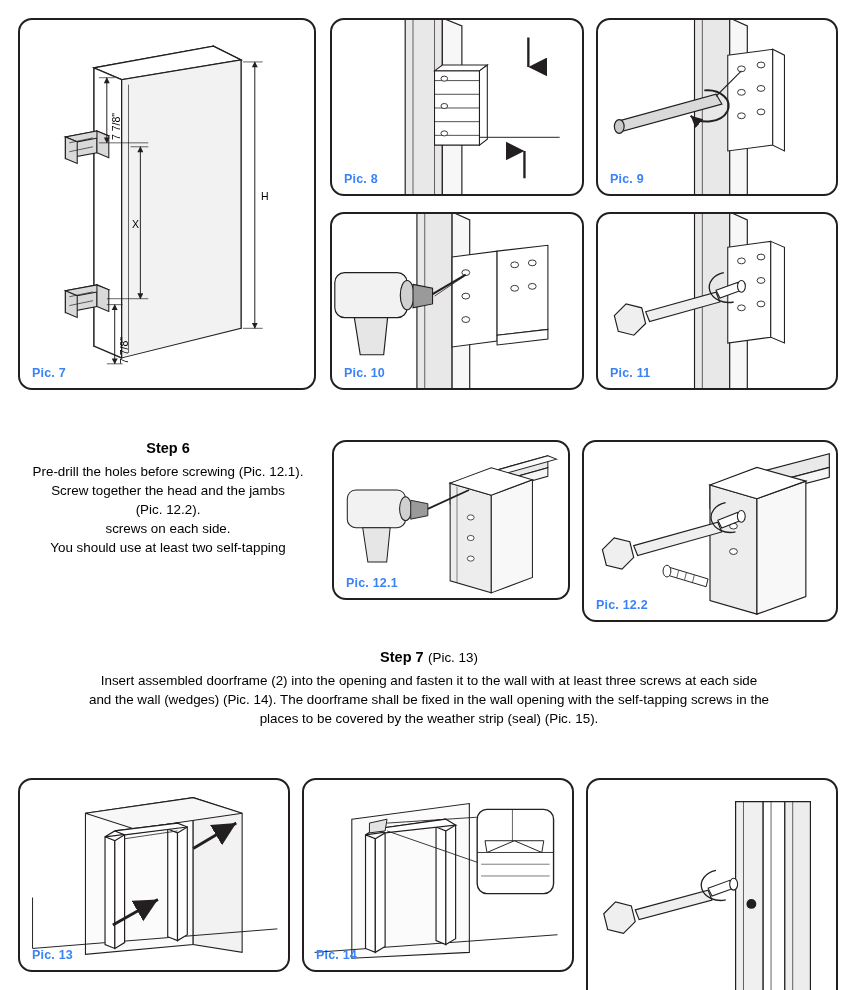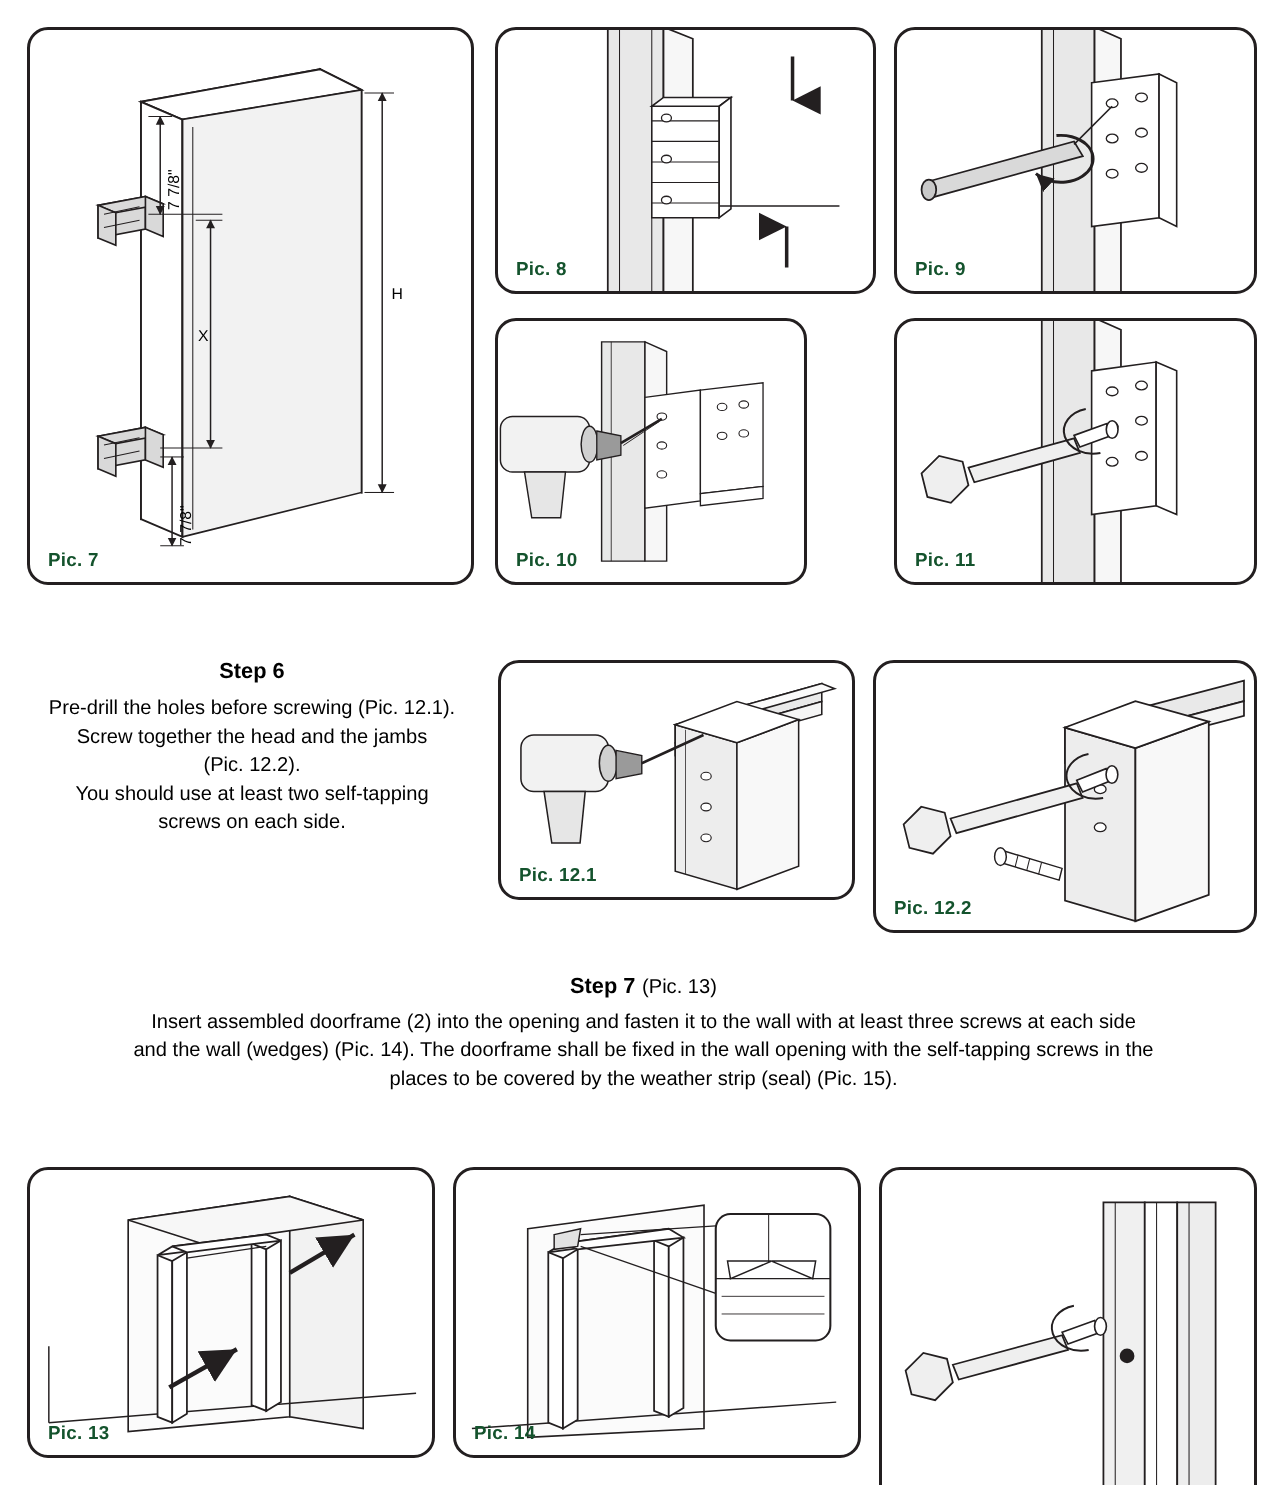--- a/index.html
+++ b/index.html
@@ -28,21 +28,21 @@
     border: 2px solid #231f20;
     border-radius: 14px;
     background: #ffffff;
     box-sizing: border-box;
     overflow: hidden;
   }
   .panel .caption {
     position: absolute;
     font-size: 12.5px;
     font-weight: bold;
-    color: #14532d;
+    color: #3b82f6;
     letter-spacing: 0.2px;
   }
   .cap-bl { left: 12px; bottom: 8px; }
 
   
   .step-head {
     font-size: 14.5px;
     font-weight: bold;
   }
   .body-text {
@@ -202,21 +202,21 @@
         <polygon points="18,104 120,76 126,86 24,114"></polygon>
         <ellipse cx="21" cy="109" rx="5" ry="7" fill="#c9c9c9"></ellipse>
       </g>
       <line x1="120" y1="78" x2="146" y2="52" stroke="#231f20" stroke-width="1.1"></line>
 
       <path d="M108,72 a22,16 0 1,1 -14,26" fill="none" stroke="#231f20" stroke-width="2" marker-end="url(#a9)"></path>
     </svg>
     <div class="caption cap-bl">Pic. 9</div>
   </div>
 
-  <div class="panel" style="left:330px; top:212px; width:208px; height:178px;">
+  <div class="panel" style="left:330px; top:212px; width:254px; height:178px;">
     <svg class="svgwrap" viewBox="0 0 254 178">
 
       <polygon points="86,-2 122,-2 122,180 86,180" fill="#e8e8e8" stroke="#231f20" stroke-width="1.2"></polygon>
       <polygon points="122,-2 140,6 140,180 122,180" fill="#f7f7f7" stroke="#231f20" stroke-width="1.2"></polygon>
       <line x1="94" y1="-2" x2="94" y2="180" stroke="#231f20" stroke-width="0.7"></line>
 
       <g stroke="#231f20" stroke-width="1.1" fill="#ffffff">
         <polygon points="122,44 168,38 168,130 122,136"></polygon>
         <polygon points="168,38 220,32 220,118 168,124"></polygon>
         <polygon points="168,124 220,118 220,128 168,134"></polygon>
@@ -279,22 +279,22 @@
     </svg>
     <div class="caption cap-bl">Pic. 11</div>
   </div>
 
   <div class="textblock" style="left:18px; top:440px; width:300px;">
     <div class="step-head">Step 6</div>
     <div class="body-text" style="margin-top:6px;">
       <div>Pre-drill the holes before screwing (Pic. 12.1).</div>
       <div>Screw together the head and the jambs</div>
       <div>(Pic. 12.2).</div>
+      <div>screws on each side.</div>
       <div>You should use at least two self-tapping</div>
-      <div>screws on each side.</div>
     </div>
   </div>
 
   <div class="panel" style="left:332px; top:440px; width:238px; height:160px;">
     <svg class="svgwrap" viewBox="0 0 238 182">
 
       <g stroke="#231f20" stroke-width="1.2" fill="#ffffff">
         <polygon points="118,48 232,16 232,30 118,62" fill="#e9e9e9"></polygon>
         <polygon points="118,62 232,30 232,40 118,72" fill="#f5f5f5"></polygon>
         <polygon points="118,48 128,52 242,20 232,16" fill="#fafafa"></polygon>

